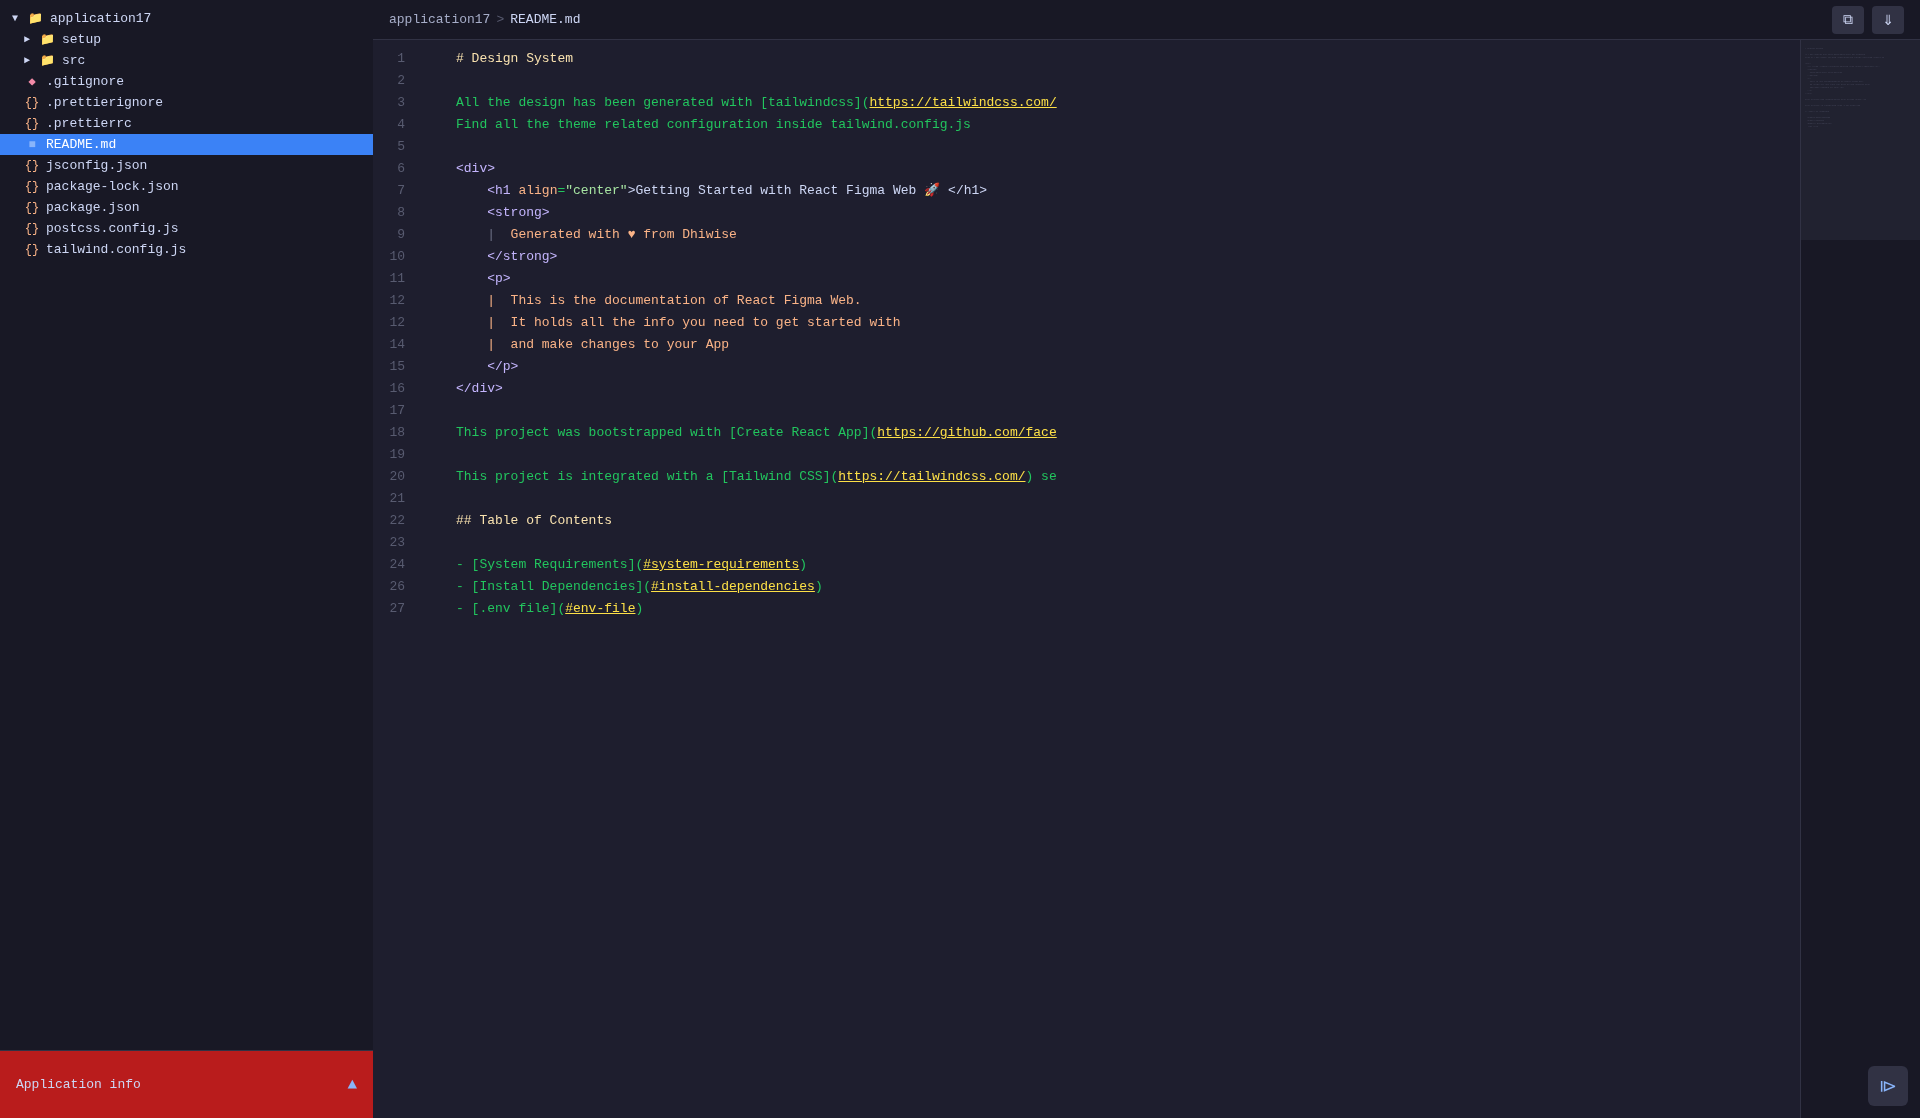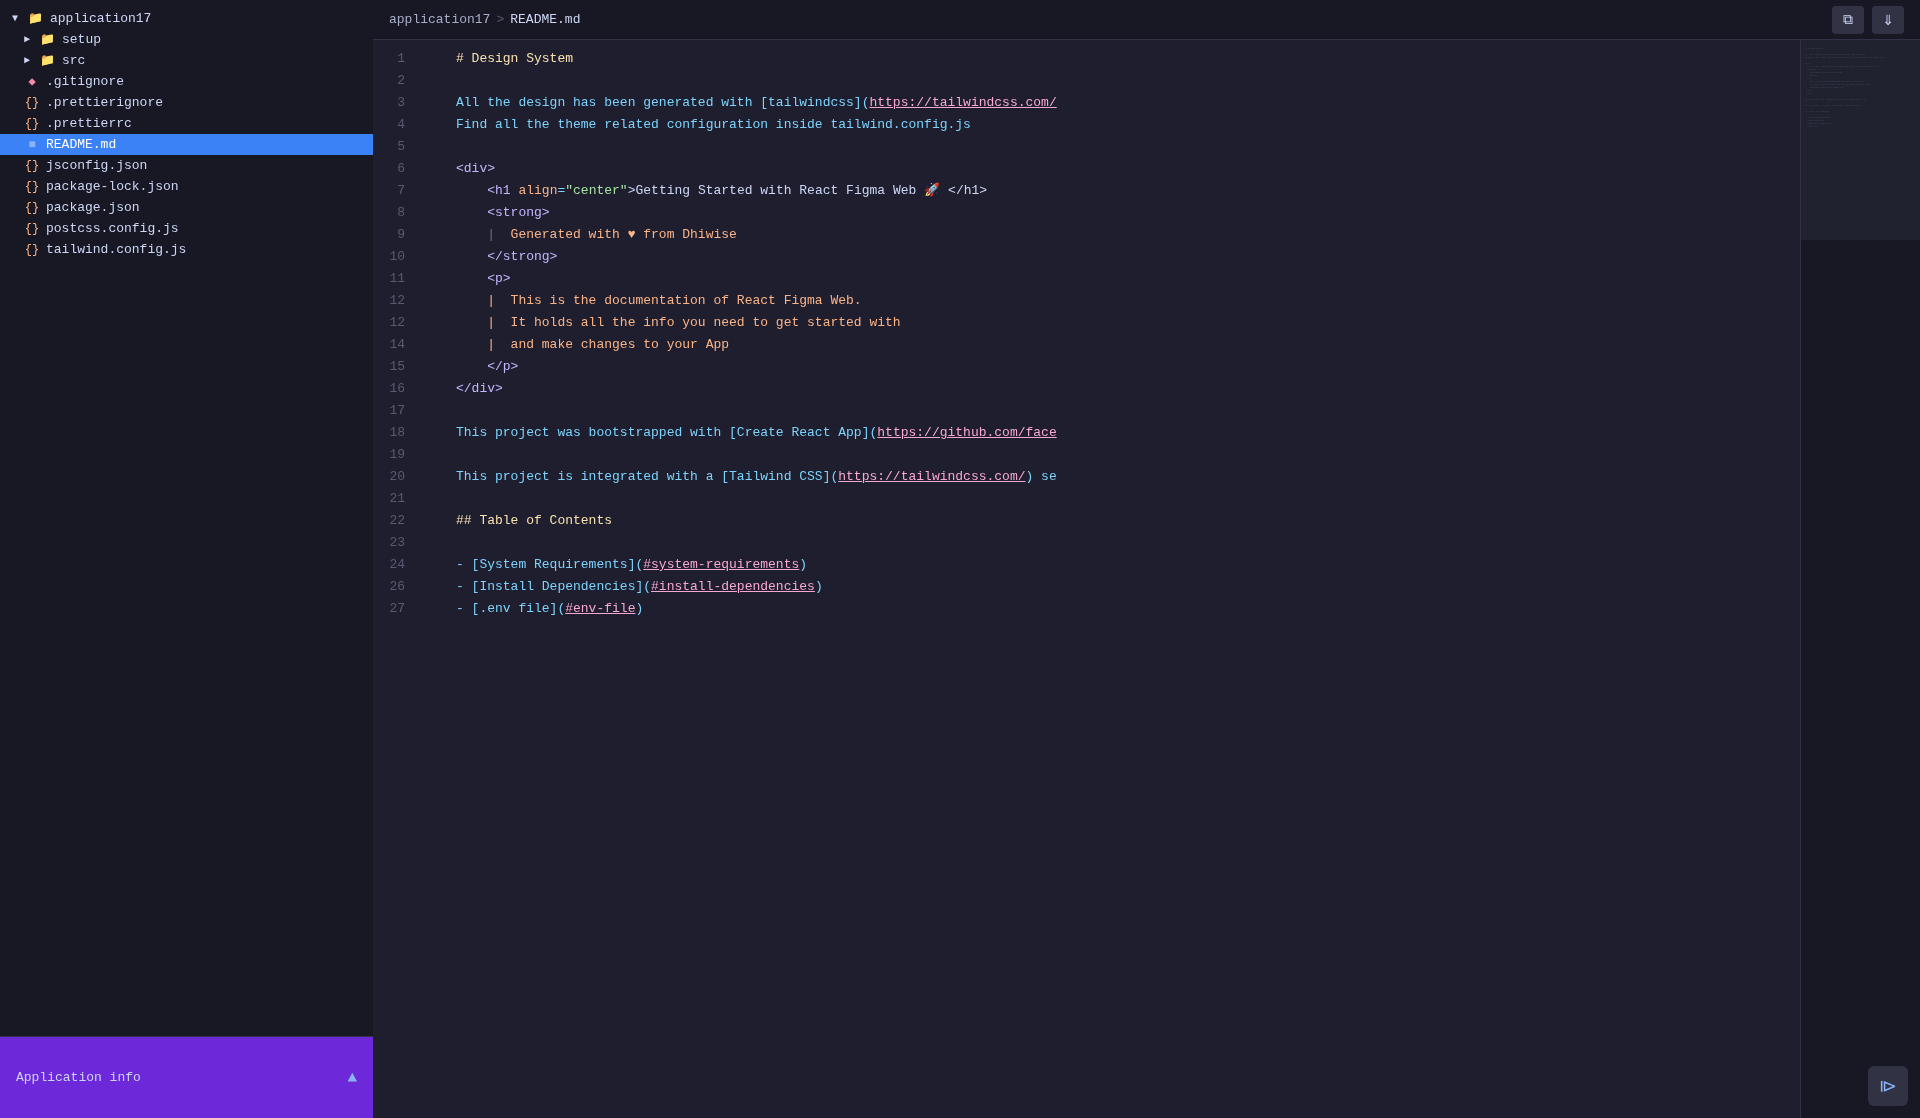--- a/index.html
+++ b/index.html
@@ -67,22 +67,22 @@
     .tree-item .chevron {
       margin-right: 4px;
       font-size: 10px;
       width: 12px;
     }
 
     .tree-item.indent-1 { padding-left: 24px; }
 
     
     .sidebar-footer {
-      height: 82px;
-      background: #6d28d9;
+      height: 68px;
+      background: #b91c1c;
       border-top: 1px solid #313244;
       display: flex;
       align-items: center;
       padding: 0 16px;
       justify-content: space-between;
     }
 
     .sidebar-footer-label {
       font-size: 13px;
       color: #cdd6f4;
@@ -181,22 +181,22 @@
 
     .line-content {
       flex: 1;
       white-space: pre;
       font-size: 13px;
       padding-right: 20px;
       margin-left: 35px;
     }
 
     
-    .c-white { color: #7dd3fc; }
-    .c-link { color: #f9a8d4; text-decoration: underline; }
+    .c-white { color: #22c55e; }
+    .c-link { color: #fde047; text-decoration: underline; }
     .c-comment { color: #6c7086; }
     .c-heading { color: #f9e2af; }
     .c-tag { color: #c4b5fd; }
     .c-attr-name { color: #fab387; }
     .c-attr-val { color: #a6e3a1; }
     .c-inner { color: #cdd6f4; }
     .c-emphasis { color: #fab387; }
 
     
     .minimap {

